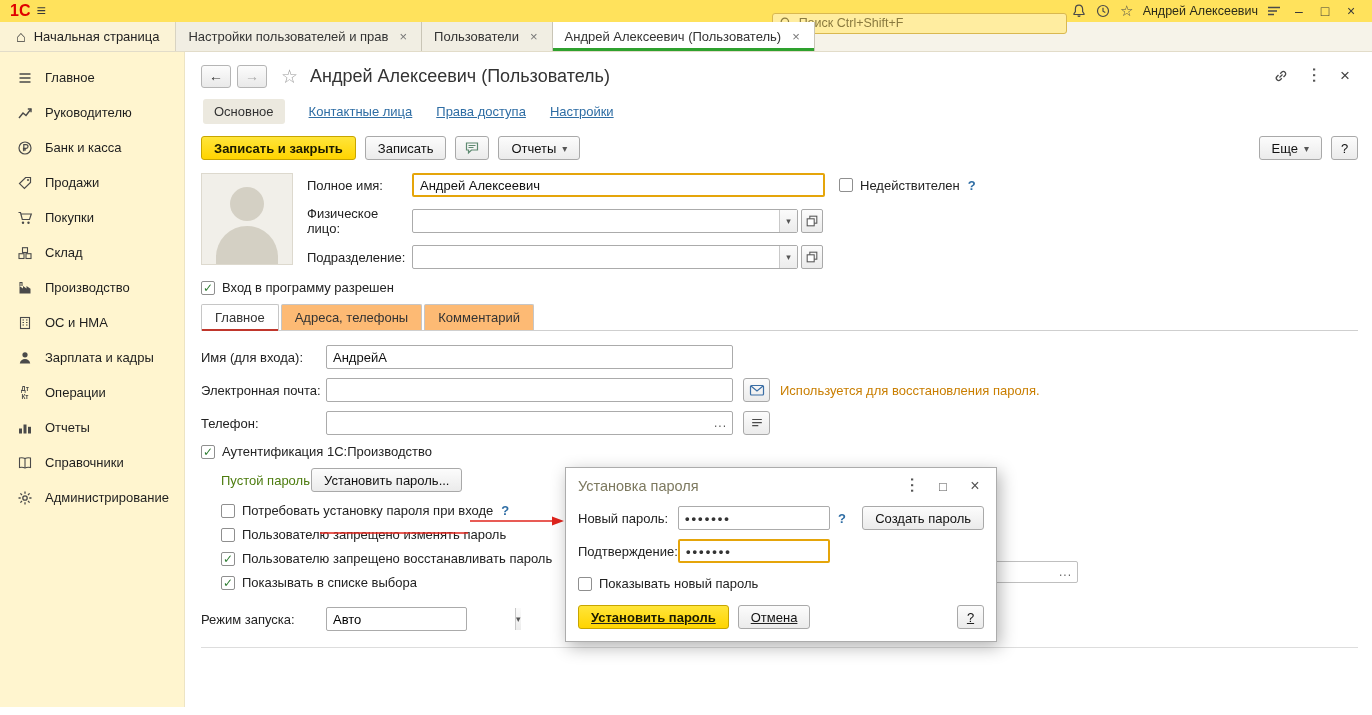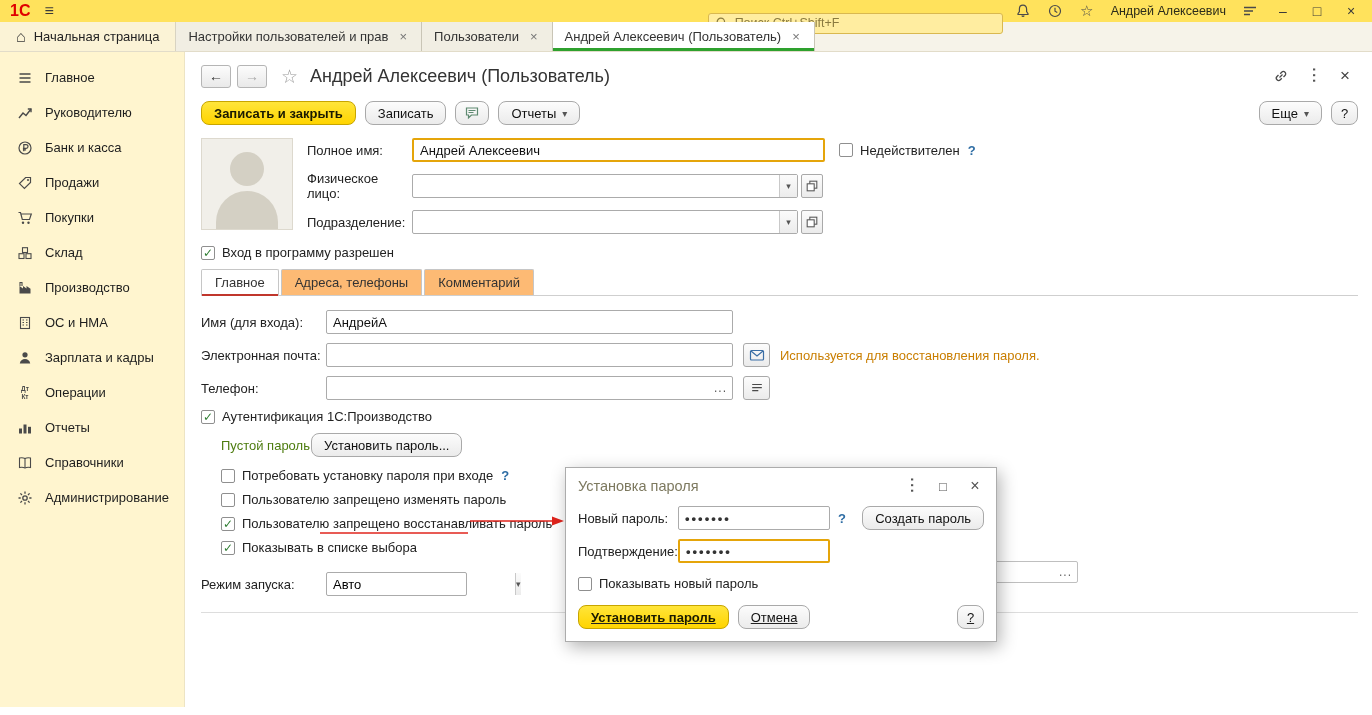--- a/index.html
+++ b/index.html
@@ -1,21 +1,21 @@
 <!DOCTYPE html>
 <html><head>
 <meta charset="utf-8">
 <style>
   * { margin:0; padding:0; box-sizing:border-box; }
   body { margin:0; }
   .page { width:1372px; height:715px; position:relative; background:#fff;
           font-family:"Liberation Sans","DejaVu Sans",sans-serif; font-size:13px; color:#222; overflow:hidden; }
 
   
-  .titlebar { height:22px; background:#FFE25C; display:flex; align-items:center; padding:0 8px; gap:8px; }
+  .titlebar { height:22px; background:#FFE25C; display:flex; align-items:center; padding:0 8px; }
   .logo { color:#E00000; font-weight:bold; font-size:16px; padding:0 2px; }
   .hamburger { font-size:16px; color:#3a3a3a; padding:0 4px; cursor:pointer; }
   .app-title { font-size:13px; color:#2b2b1a; white-space:nowrap; }
   .tb-spacer { flex:1; }
   .search { width:295px; height:21px; background:#FFEDA0; border:1px solid #D9B850; border-radius:3px;
             display:flex; align-items:center; padding:0 6px; gap:6px;margin-top:24px; }
   .search input { border:none; background:transparent; outline:none; flex:1; font:inherit; font-size:12.5px; color:#5a4a20; }
   .search input::placeholder { color:#8a7a3f; }
   .tb-icon { width:24px; height:22px; display:flex; align-items:center; justify-content:center; cursor:pointer; }
   .tb-star { font-size:15px; color:#4a4a4a; }
@@ -56,21 +56,21 @@
   .kebab { display:inline-block; transform:rotate(90deg); font-weight:bold; letter-spacing:1px; color:#555; font-size:14px; }
   .mh-close { font-size:17px; color:#444; }
 
   
   .nav-tabs { display:flex; align-items:center; gap:24px; margin-top:8px; padding-left:2px; height:27px; }
   .section-active { background:#ECE9DF; border-radius:3px; padding:5px 11px; color:#333; cursor:default; }
   .section-link { color:#2E6DA4; text-decoration:underline; cursor:pointer; }
 
   
   .toolbar { display:flex; align-items:center; gap:9px; margin-top:11px; }
-  .btn { height:24px; border:1px solid #A9A9A9; border-radius:8px; background:linear-gradient(#FCFCFC,#EBEBEB);
+  .btn { height:24px; border:1px solid #A9A9A9; border-radius:3px; background:linear-gradient(#FCFCFC,#EBEBEB);
          display:inline-flex; align-items:center; gap:6px; padding:0 12px; font:inherit; cursor:pointer; color:#111; }
   .btn.primary { background:linear-gradient(#FFE53A,#FFD400); border-color:#C7A500; font-weight:bold; color:#1a1a00; }
   .btn.iconbtn { padding:0 8px; }
   .btn .caret { font-size:10px; color:#555; }
   .btn-square { width:27px; justify-content:center; padding:0; }
   .tb2-spacer { flex:1; }
 
   
   .form { margin-top:13px; }
   .frow { display:flex; align-items:center; margin-bottom:9px; }
@@ -339,20 +339,26 @@
               <path d="M5.5 7L4 8.5a2.3 2.3 0 0 0 3.3 3.3l1.5-1.5" stroke="#4a4a4a" stroke-width="1.3" fill="none"></path>
               <path d="M7.2 5.7l1.5-1.5a2.3 2.3 0 0 1 3.3 3.3L10.5 9" stroke="#4a4a4a" stroke-width="1.3" fill="none"></path>
             </svg>
         </span>
         <span class="mh-icon">
             <span class="kebab">···</span>
           </span>
         <span class="mh-icon mh-close">×</span>
       </div>
 
+      <div class="nav-tabs">
+        <span class="section-active">Основное</span>
+        <span class="section-link">Контактные лица</span>
+        <span class="section-link">Права доступа</span>
+        <span class="section-link">Настройки</span>
+      </div>
 
       <div class="toolbar">
         <button class="btn primary">Записать и закрыть</button>
         <button class="btn">Записать</button>
         <button class="btn iconbtn">
           <svg width="16" height="16" viewBox="0 0 16 16">
               <path d="M2.5 3h11v7h-6l-3 2.8V10h-2z" fill="none" stroke="#5E8A71" stroke-width="1.2"></path>
               <path d="M4.5 5.5h7M4.5 7.5h5" stroke="#5E8A71" stroke-width="1.1"></path>
             </svg>
         </button>

